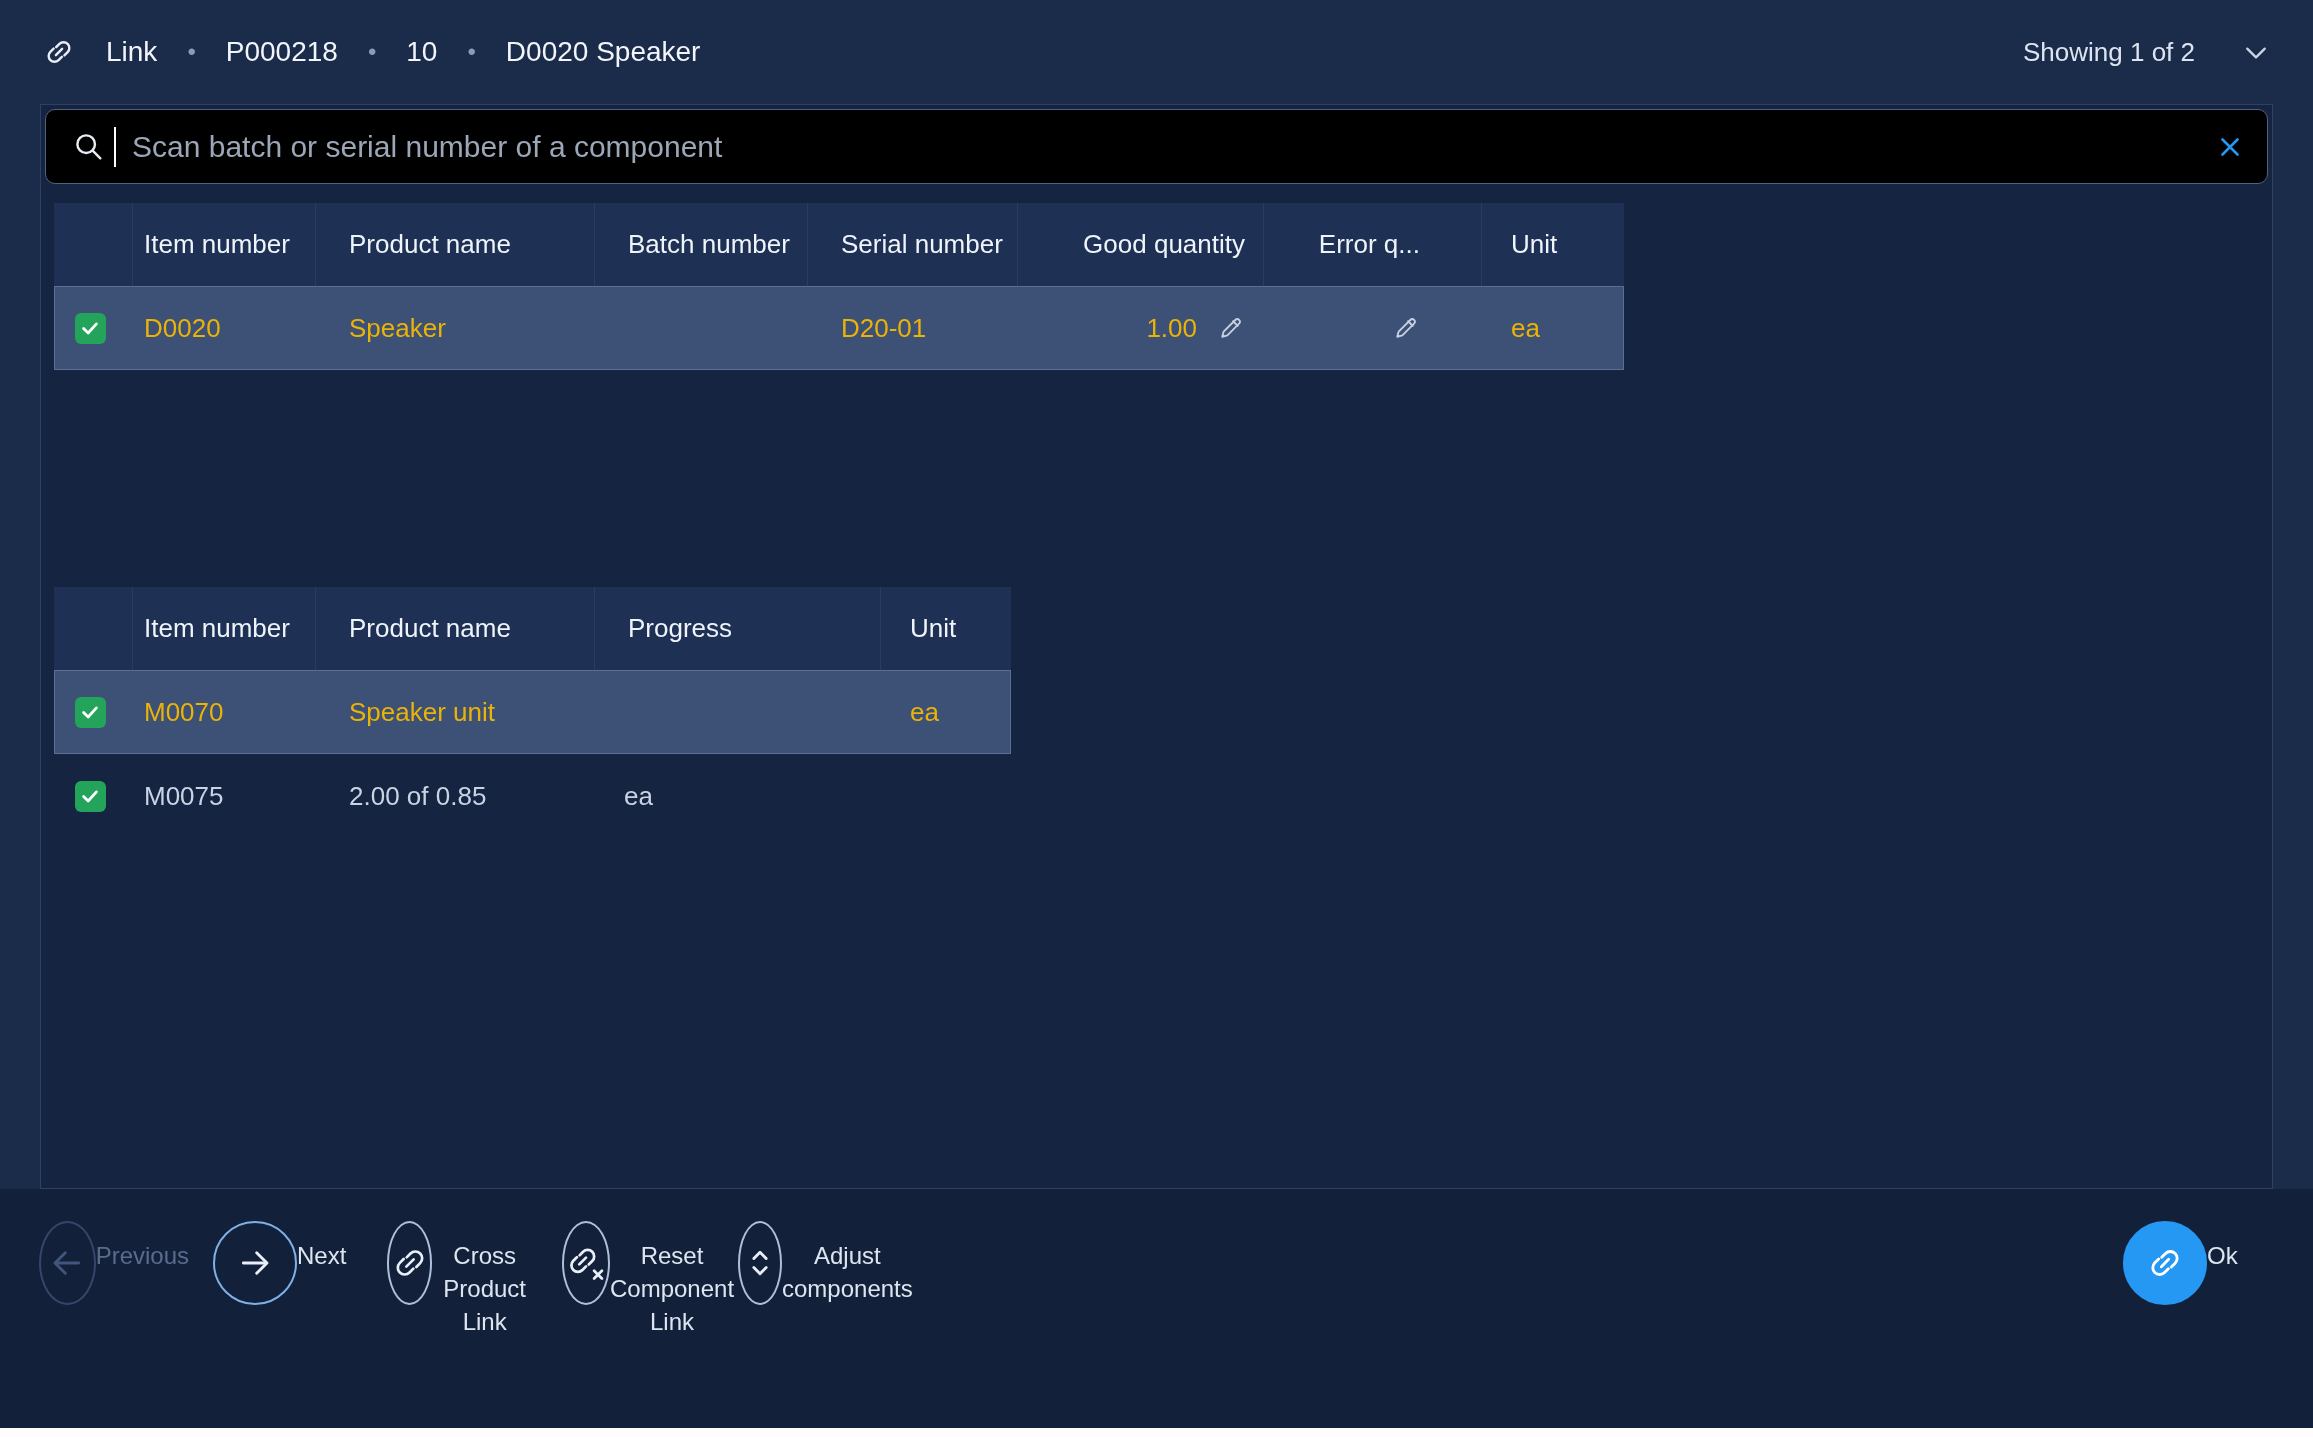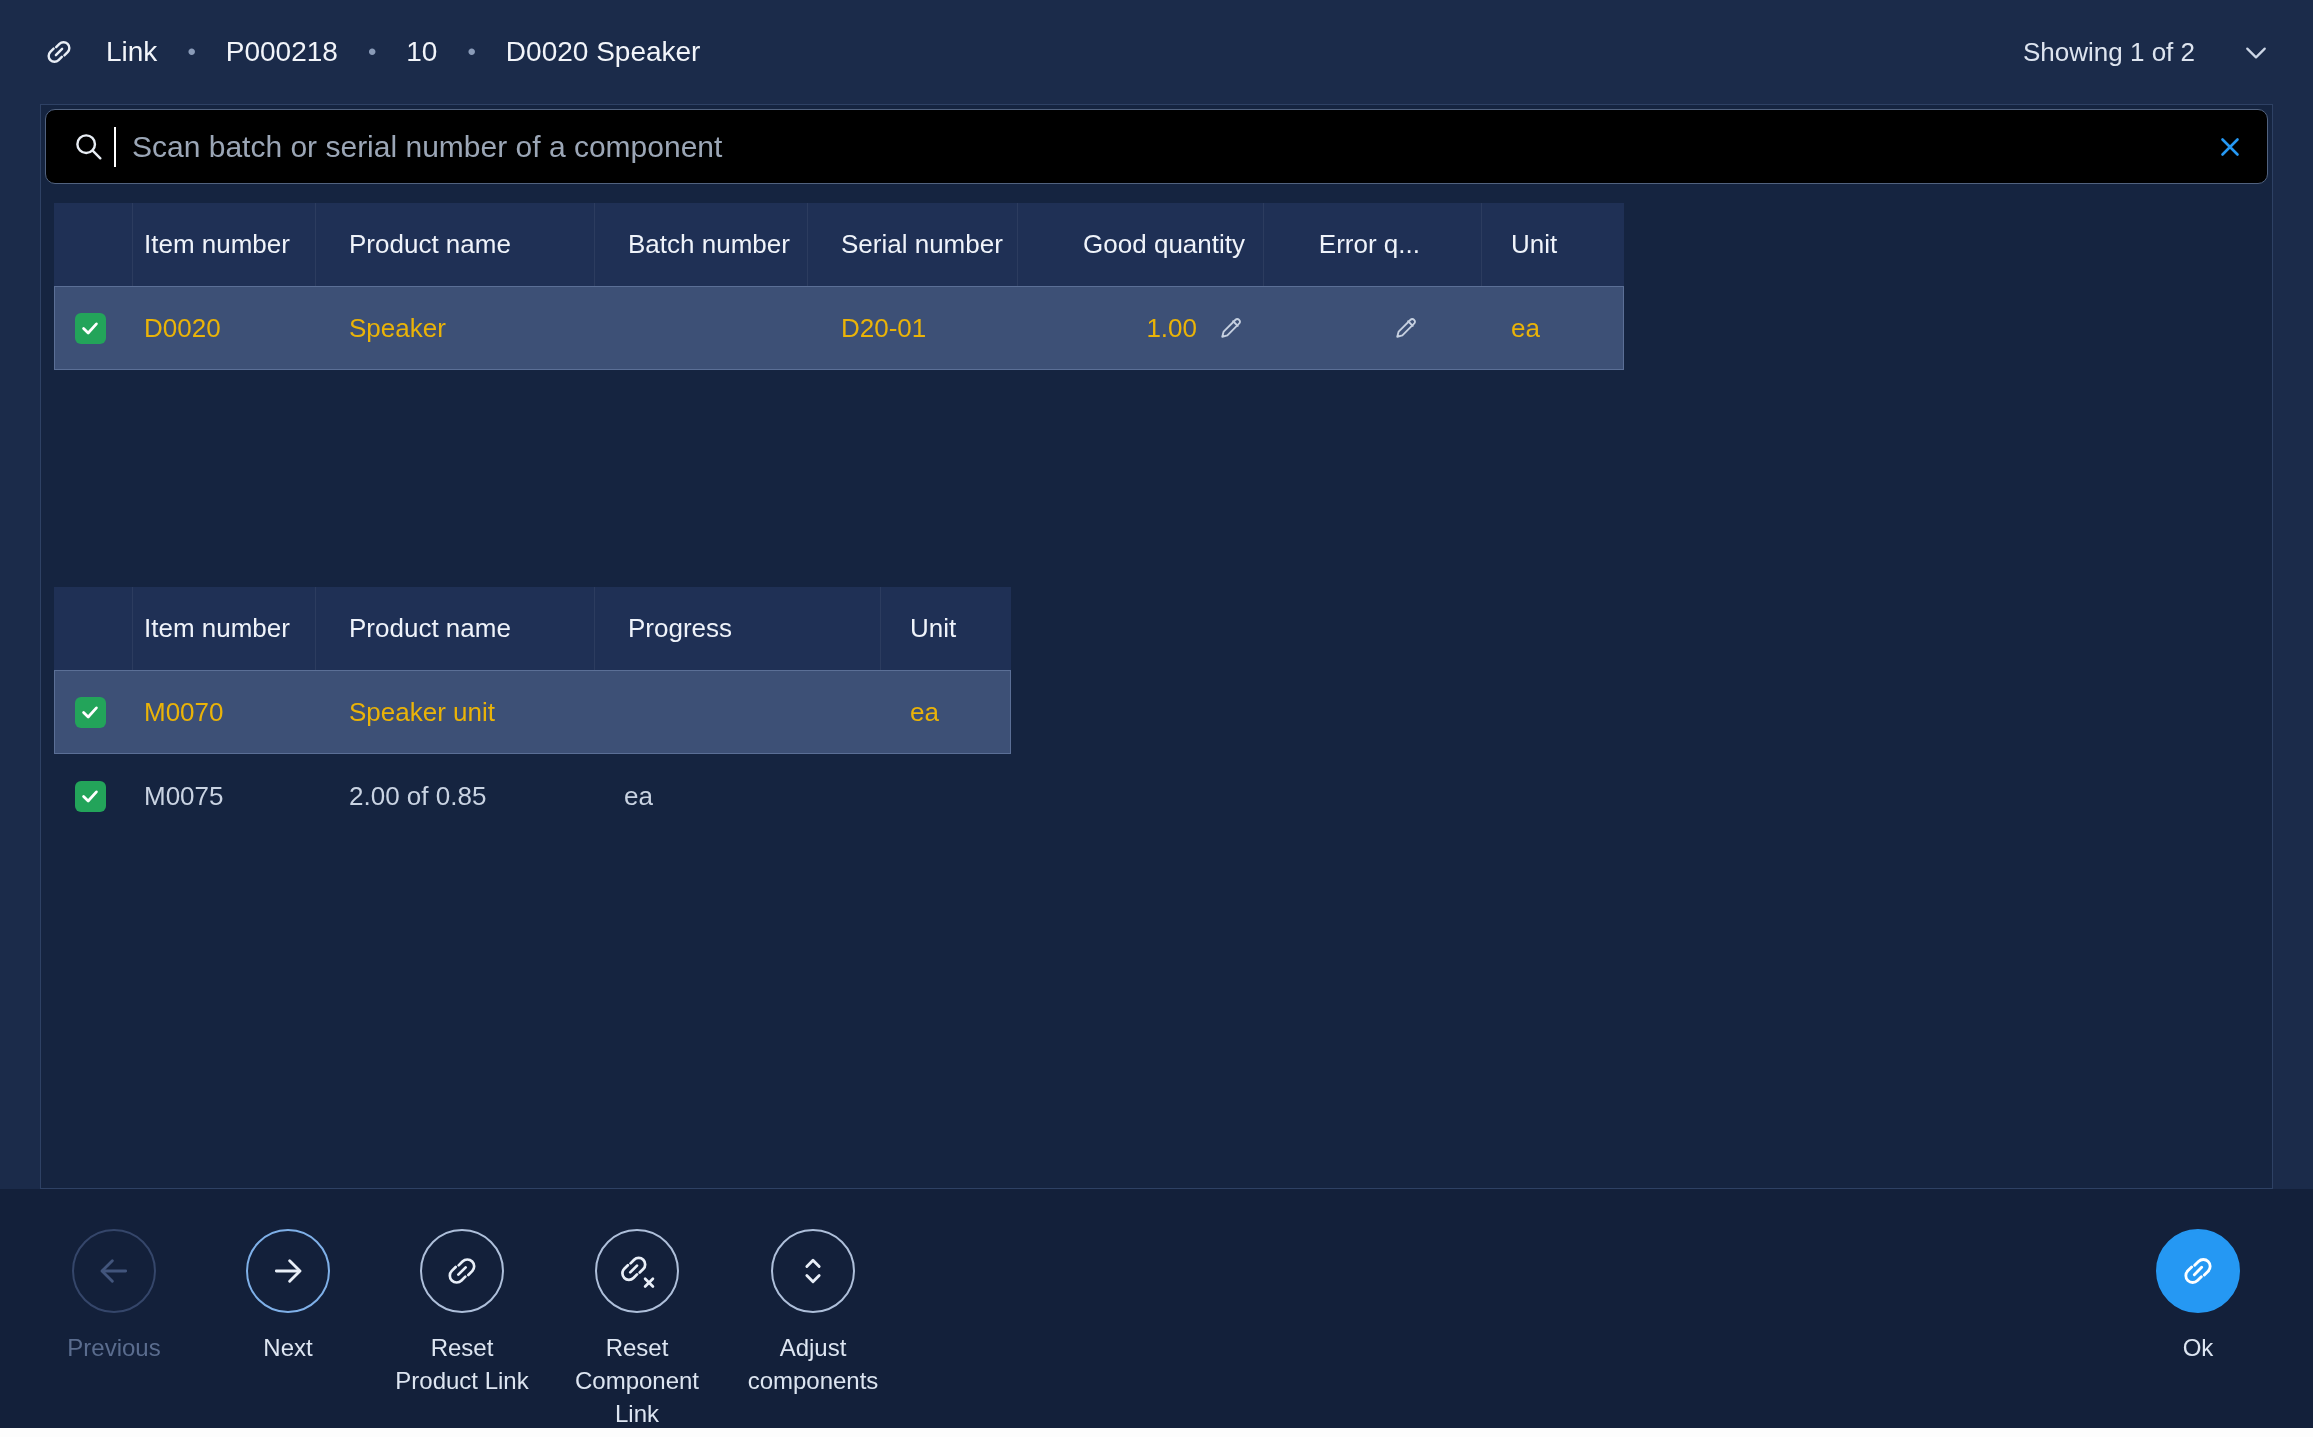--- a/index.html
+++ b/index.html
@@ -74,22 +74,22 @@
     display:flex; align-items:center; justify-content:center; cursor:pointer;
   }
   .pencil { color:#c6d0e0; cursor:pointer; }
 
   
   .toolbar {
     position:absolute; left:0; top:1189px; width:100%; height:239px;
     background:var(--toolbar-bg,#13203a); overflow:hidden;
   }
   .tb-btn {
-    position:absolute; top:40px; width:150px;
-    display:flex; flex-direction:column; align-items:center; cursor:pointer;
+    position:absolute; top:32px; width:150px;
+    display:flex; flex-direction:row; align-items:flex-start; cursor:pointer;
   }
   .circle-btn {
     width:84px; height:84px; border-radius:50%;
     border:2px solid #aebfda; color:#e9eff8;
     display:flex; align-items:center; justify-content:center;
   }
   .tb-btn .label { margin-top:18px; font-size:24px; line-height:33px; color:#dde5f1; text-align:center; }
   .tb-btn.disabled { cursor:default; }
   .tb-btn.disabled .circle-btn { border-color:#35466a; color:#42557c; }
   .tb-btn.disabled .label { color:#5a6c8e; }
@@ -260,21 +260,21 @@
     <div class="tb-btn btn-rpl">
       <div class="circle-btn">
         <span class="icon">
           <svg width="40" height="40" viewBox="0 0 24 24" fill="none" stroke="currentColor" stroke-width="1.6" stroke-linecap="round" stroke-linejoin="round">
             <path d="M9.8 14.2l4.4-4.4"></path>
             <path d="M8.2 9.6L5.9 11.9a4.1 4.1 0 0 0 5.8 5.8l2.3-2.3"></path>
             <path d="M15.8 14.4l2.3-2.3a4.1 4.1 0 0 0-5.8-5.8L10 8.6"></path>
           </svg>
         </span>
       </div>
-      <div class="label">Reset Product Link</div>
+      <div class="label">Cross Product Link</div>
     </div>
 
     <div class="tb-btn btn-rcl">
       <div class="circle-btn">
         <span class="icon">
           <svg width="44" height="44" viewBox="0 0 26 26" fill="none" stroke="currentColor" stroke-width="1.6" stroke-linecap="round" stroke-linejoin="round">
             <path d="M9 13.8l4-4"></path>
             <path d="M7.6 9.6L5.5 11.7a3.8 3.8 0 0 0 5.4 5.4l2.1-2.1"></path>
             <path d="M14.6 13.9l2.1-2.1a3.8 3.8 0 0 0-5.4-5.4L9.2 8.5"></path>
             <path d="M17.8 17.6l4.6 4.6M22.4 17.6l-4.6 4.6"></path>

